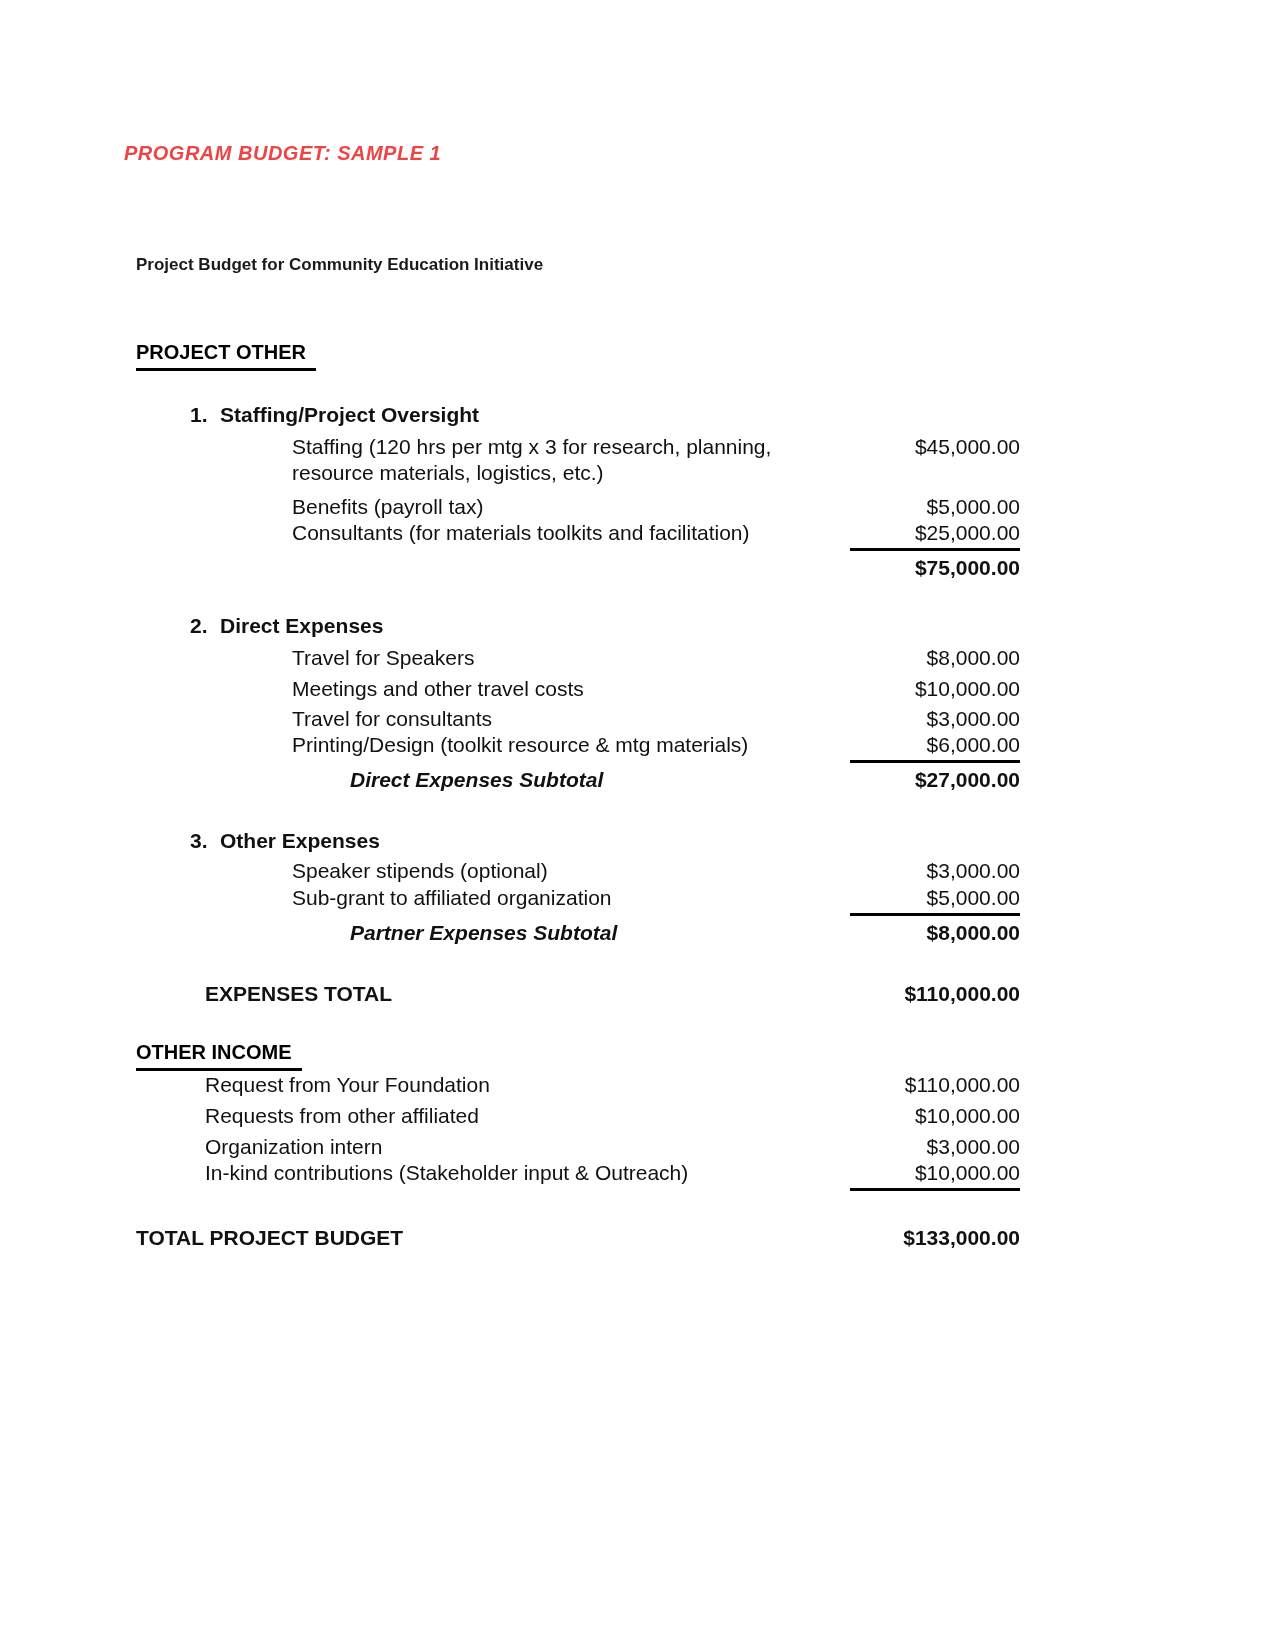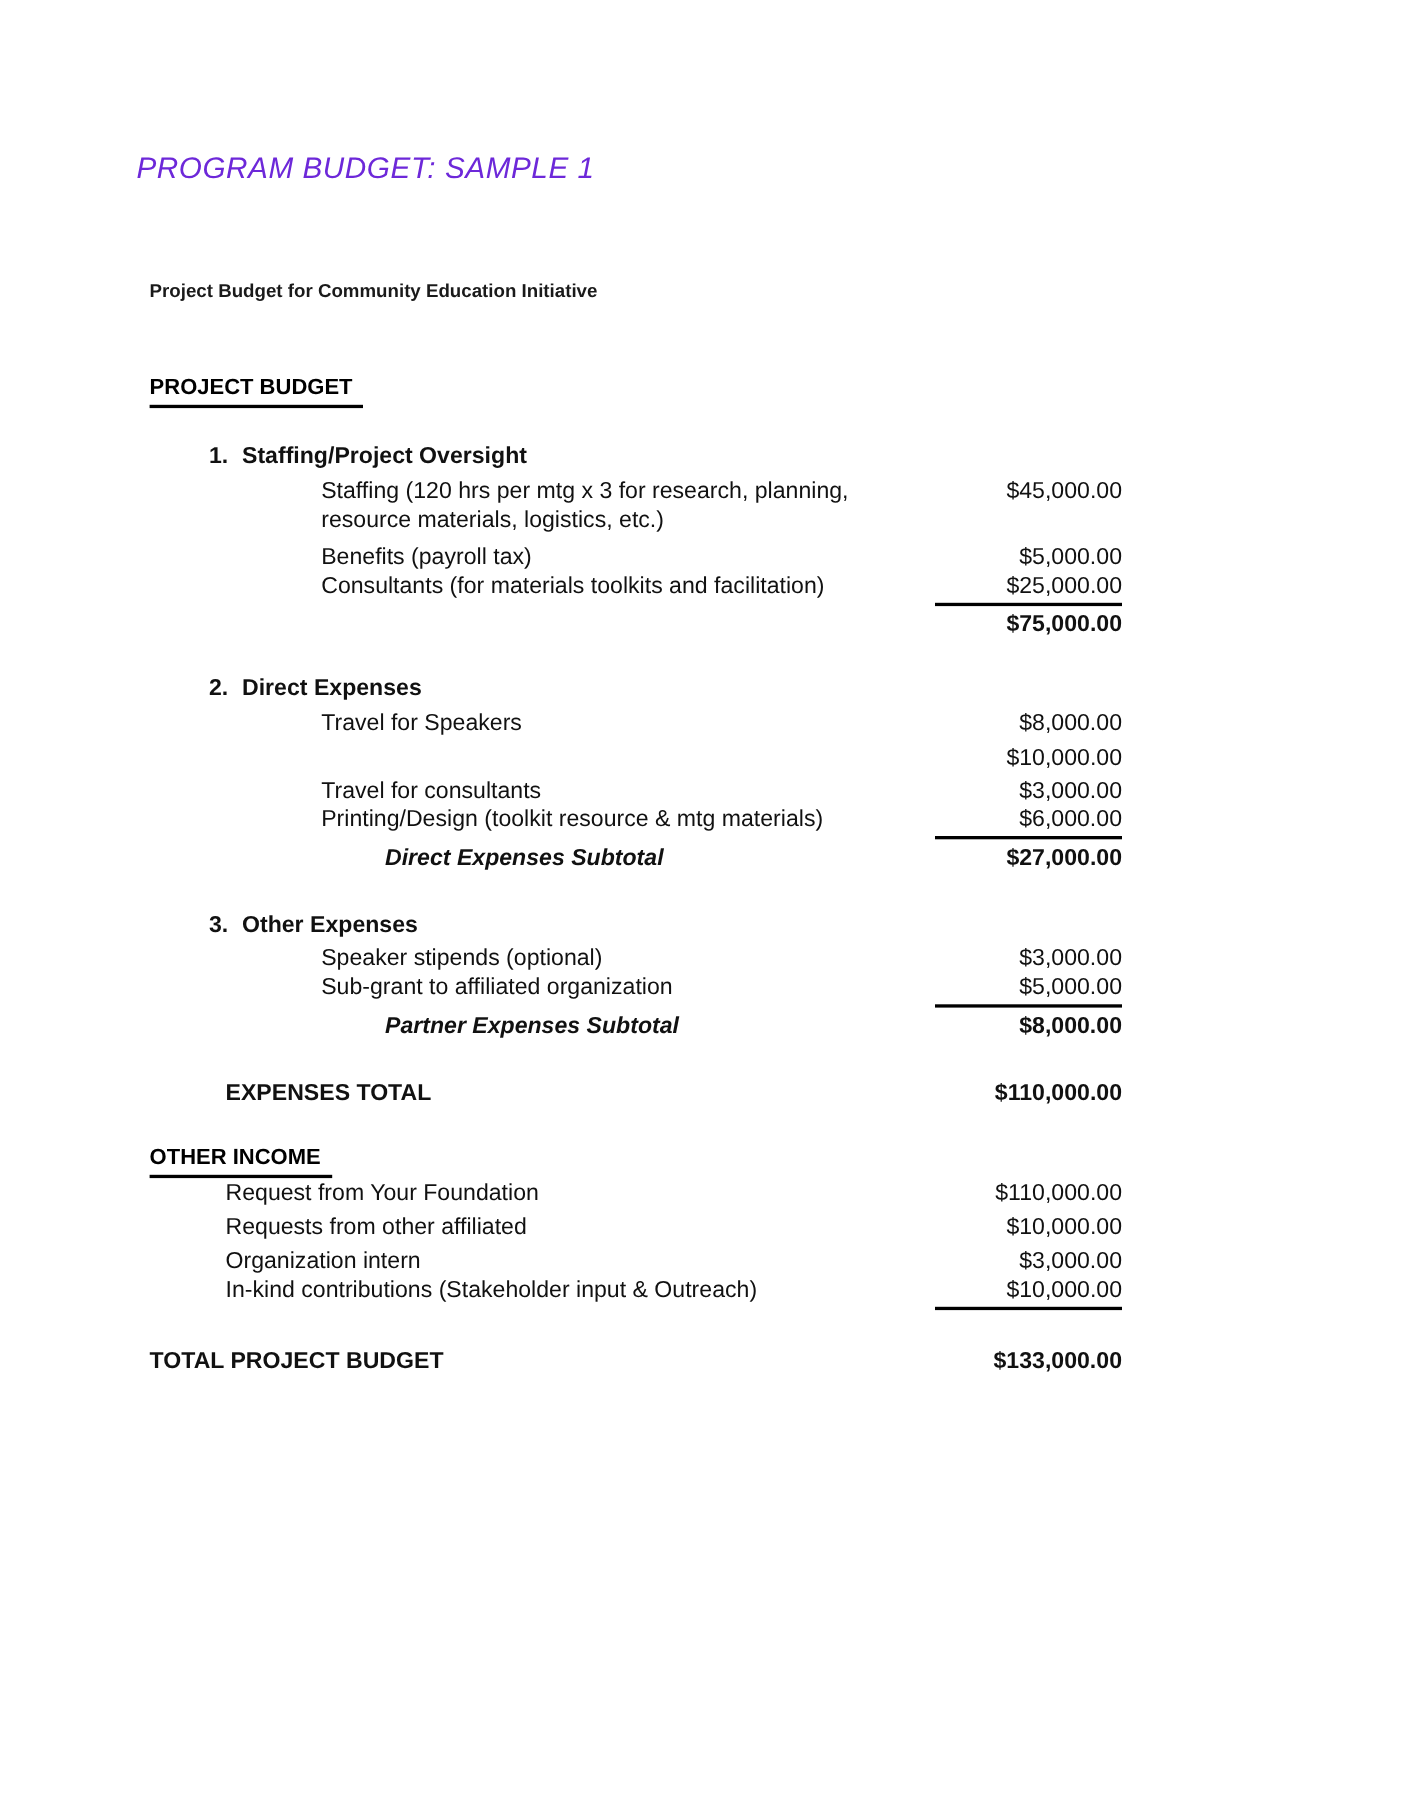--- a/index.html
+++ b/index.html
@@ -8,22 +8,22 @@
     position:relative;
     width:1275px; height:1650px;
     background:#ffffff;
     color:#111111;
     font-family:"Liberation Sans","DejaVu Sans",sans-serif;
     font-size:21px; line-height:26px;
     overflow:hidden;
   }
   .doc-header {
     position:absolute; left:124px; top:140px;
-    font-size:27px; font-weight:normal; font-style:italic;
-    color:#6d28d9; letter-spacing:0.5px;
+    font-size:20px; font-weight:bold; font-style:italic;
+    color:#ef4444; letter-spacing:0.5px;
   }
   .doc-title {
     position:absolute; left:136px; top:252px;
     font-size:17px; font-weight:bold; color:#1a1a1a;
   }
   .uhead {
     position:absolute; left:136px;
     font-size:20px; font-weight:bold; color:#000;
     border-bottom:3px solid #000;
     padding:0 10px 3px 0;
@@ -58,21 +58,21 @@
 </style>
 </head>
 <body>
 
 <div class="page">
 
   <div class="doc-header">PROGRAM BUDGET: SAMPLE 1</div>
 
   <div class="doc-title">Project Budget for Community Education Initiative</div>
 
-  <div class="uhead" style="top:339px">PROJECT BUDGET</div>
+  <div class="uhead" style="top:339px">PROJECT OTHER</div>
 
   <div class="sec" style="top:402px">
     <span class="num">1.</span>
     <span>Staffing/Project Oversight</span>
   </div>
 
   <div class="row" style="top:434px">
     <div class="label ind-item">
       <span>Staffing (120 hrs per mtg x 3 for research, planning,</span>
       <span class="l2">resource materials, logistics, etc.)</span>
@@ -98,20 +98,21 @@
     <span class="num">2.</span>
     <span>Direct Expenses</span>
   </div>
 
   <div class="row" style="top:645px">
     <div class="label ind-item">Travel for Speakers</div>
     <div class="amount">$8,000.00</div>
   </div>
 
   <div class="row" style="top:676px">
+    <div class="label ind-item">Meetings and other travel costs</div>
     <div class="amount">$10,000.00</div>
   </div>
 
   <div class="row" style="top:706px">
     <div class="label ind-item">Travel for consultants</div>
     <div class="amount">$3,000.00</div>
   </div>
 
   <div class="row sum" style="top:732px">
     <div class="label ind-item">Printing/Design (toolkit resource &amp; mtg materials)</div>

